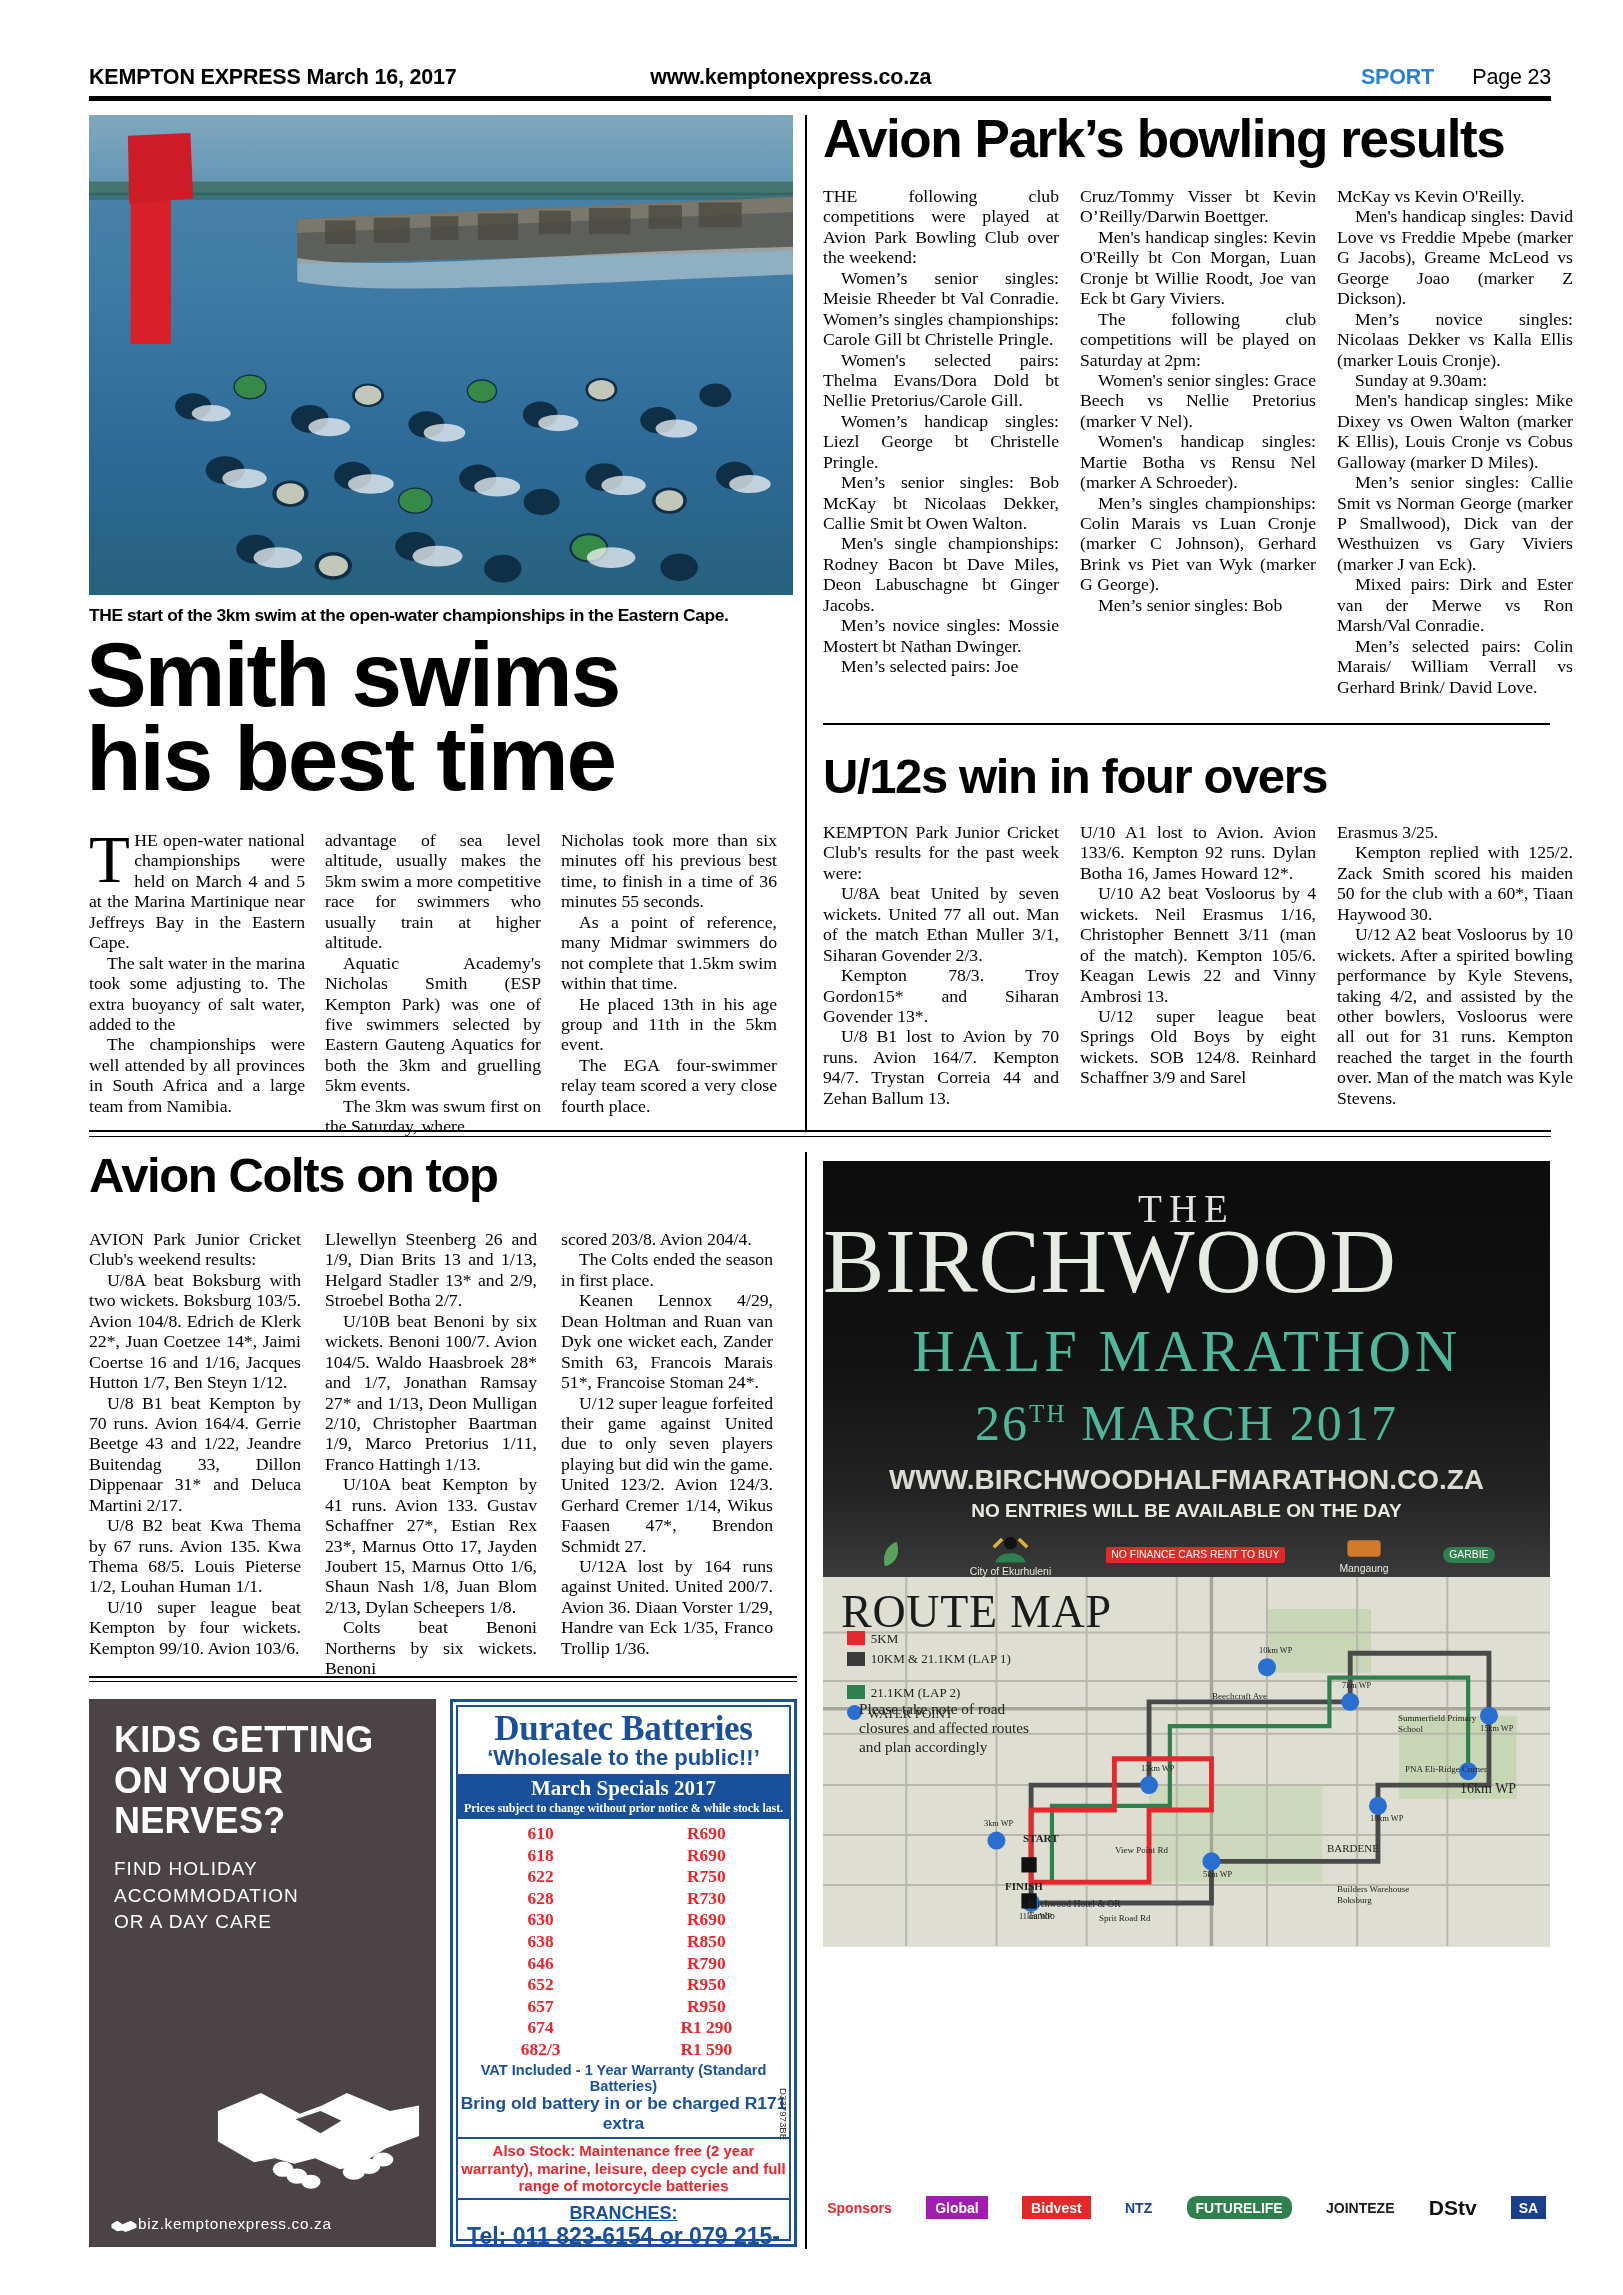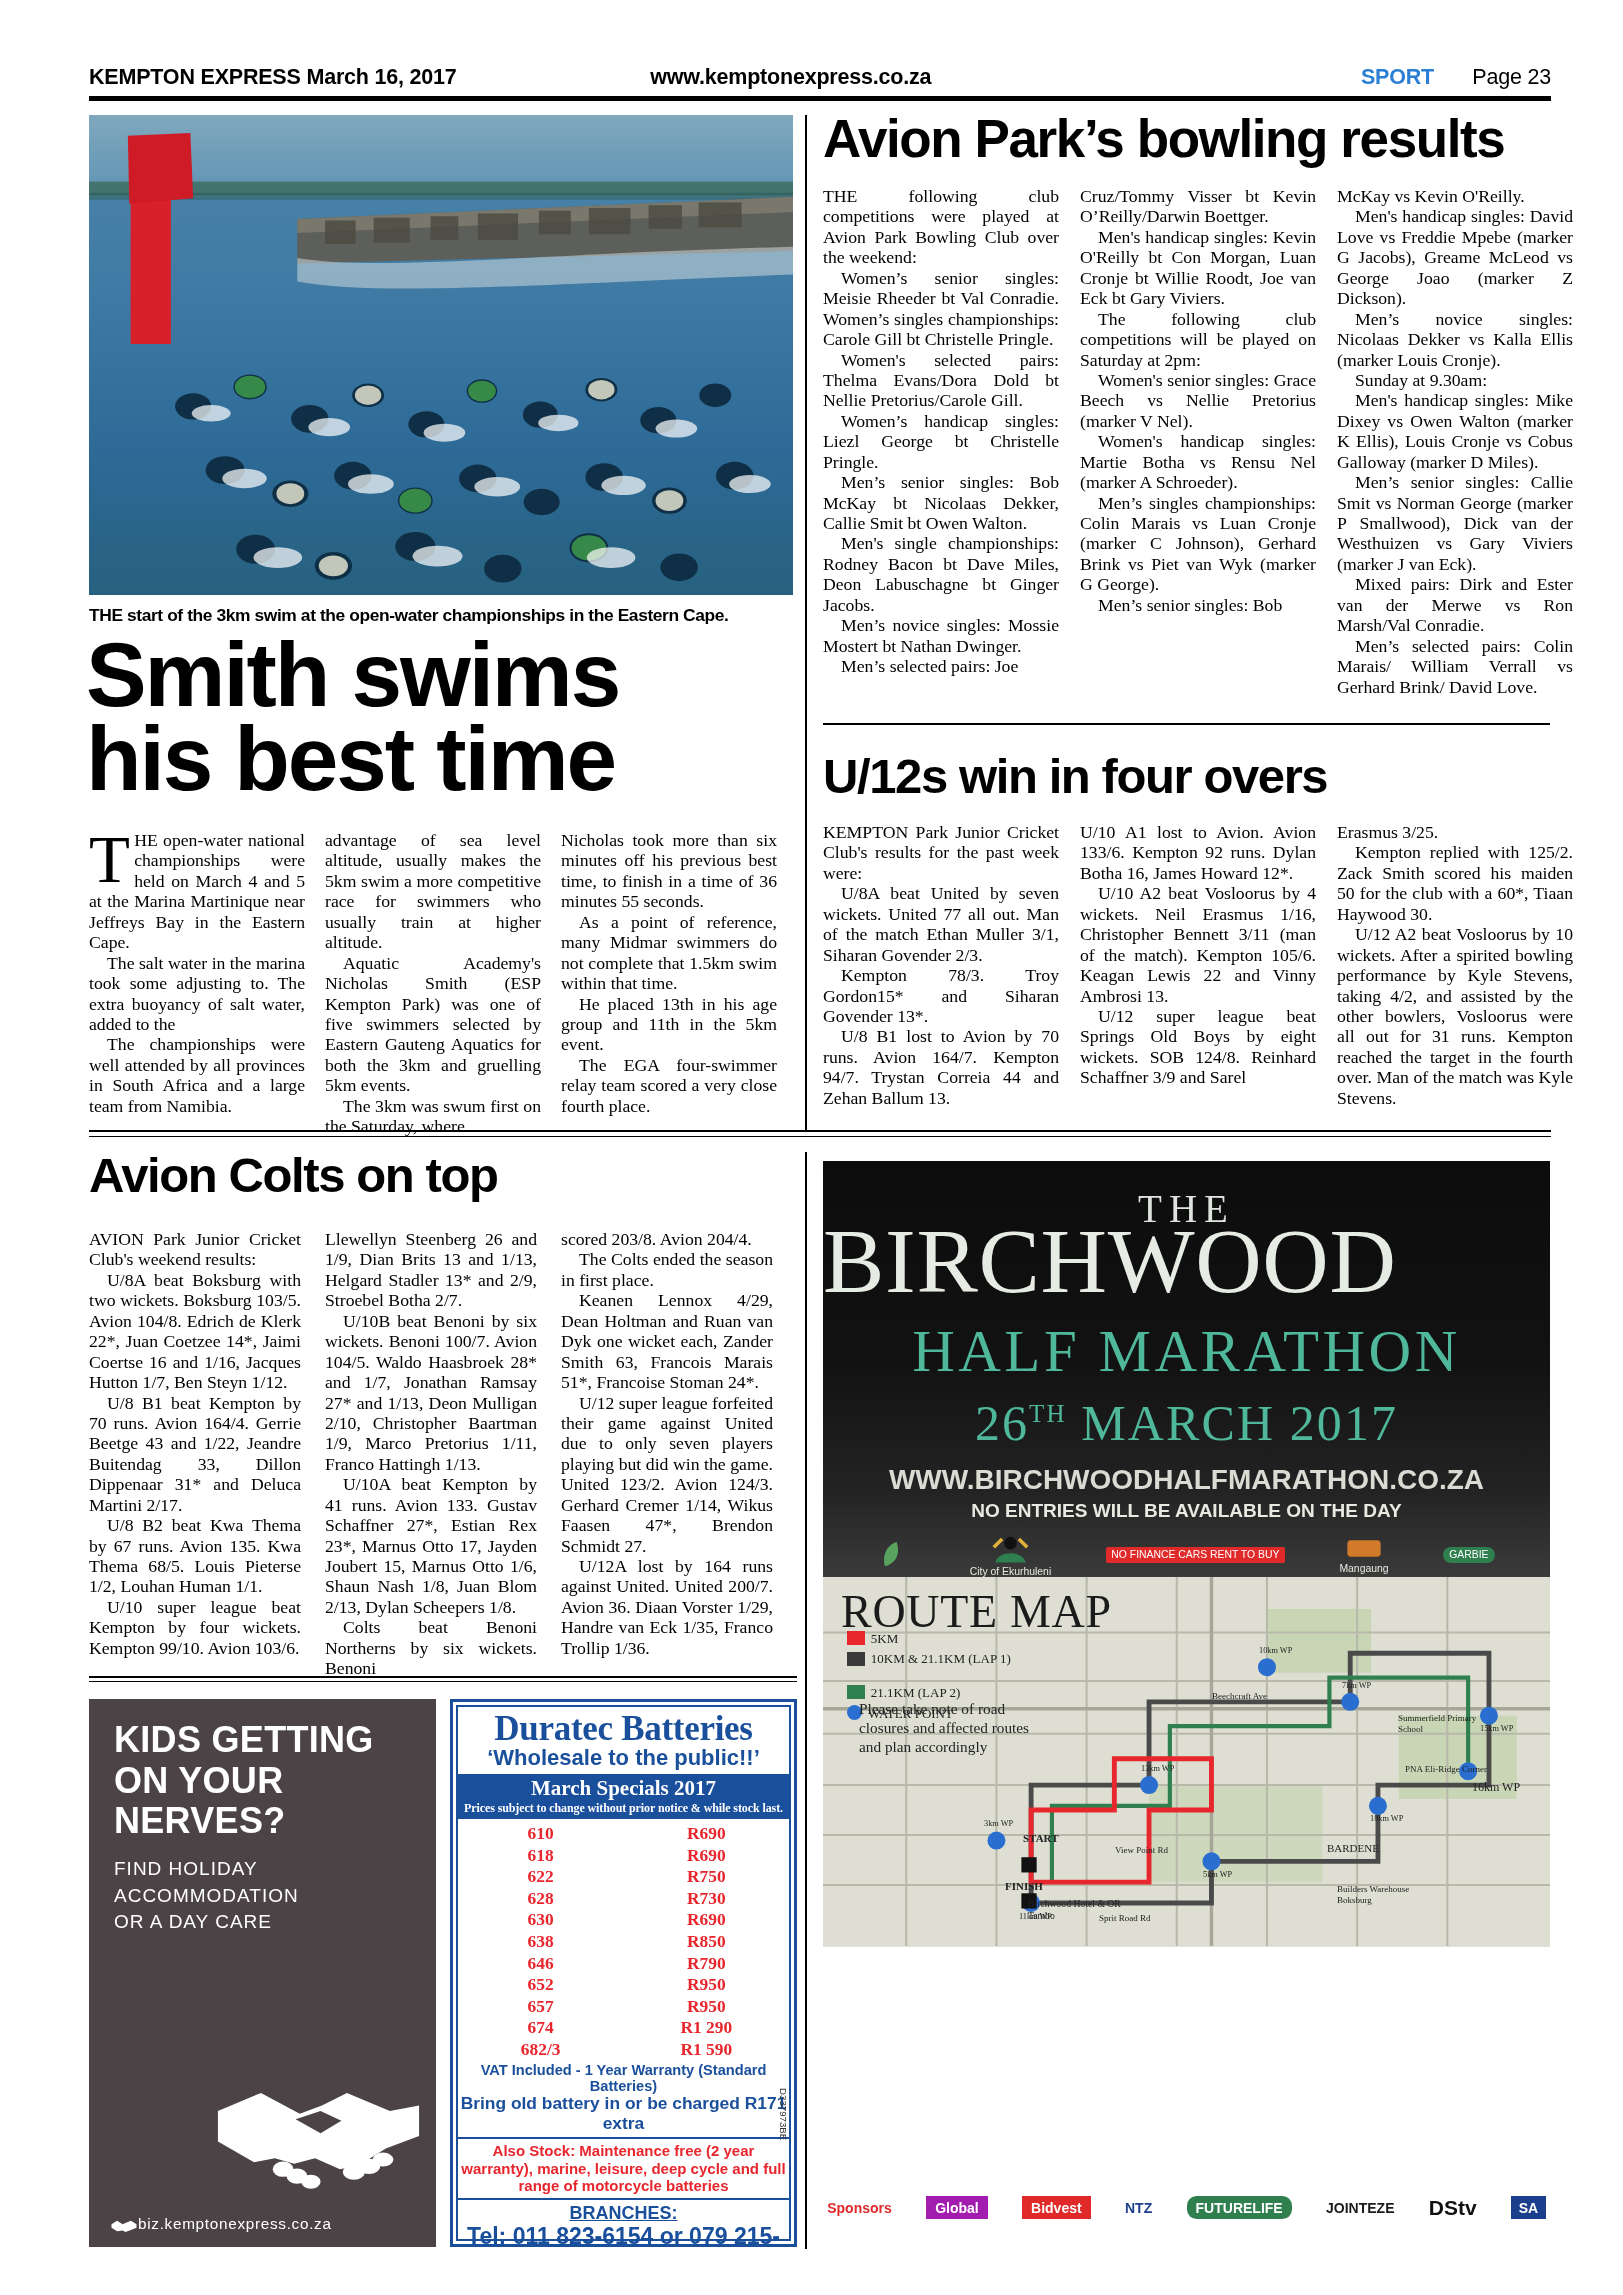--- a/index.html
+++ b/index.html
@@ -640,21 +640,21 @@
       <div class="bw-note" style="left:514px; top:307px; font-size:9px; width:104px;">Builders Warehouse Boksburg</div>
       <div class="bw-note" style="left:389px; top:114px; font-size:9px;">Beechcraft Ave</div>
       <div class="bw-note" style="left:292px; top:268px; font-size:9px;">View Point Rd</div>
       <div class="bw-note" style="left:276px; top:336px; font-size:9px;">Sprit Road Rd</div>
       <div class="bw-note" style="left:196px; top:335px; font-size:8.3px;">11km WP</div>
       <div class="bw-note" style="left:380px; top:293px; font-size:8.3px;">5km WP</div>
       <div class="bw-note" style="left:657px; top:147px; font-size:8.3px;">15km WP</div>
       <div class="bw-note" style="left:519px; top:104px; font-size:8.3px;">7km WP</div>
       <div class="bw-note" style="left:436px; top:69px; font-size:8.3px;">10km WP</div>
       <div class="bw-note" style="left:318px; top:187px; font-size:8.3px;">13km WP</div>
-      <div class="bw-note" style="left:637px; top:203px; font-size:12px;margin-left:12px;">16km WP</div>
+      <div class="bw-note" style="left:637px; top:203px; font-size:14px;">16km WP</div>
       <div class="bw-note" style="left:547px; top:237px; font-size:8.3px;">18km WP</div>
       <div class="bw-note" style="left:161px; top:242px; font-size:8.3px;">3km WP</div>
     </div>
   </div>
 
   <div class="ad-sponsors" style="top:2166px;">
     <div class="sp" style="color:#e02a2a;">Sponsors</div>
     <div class="sp" style="background:#a21caf;color:#fff;padding:4.9px 9px;">Global</div>
     <div class="sp" style="background:#e02a2a;color:#fff;padding:4.9px 9px;">Bidvest</div>
     <div class="sp" style="color:#1b3f8c;">NTZ</div>

